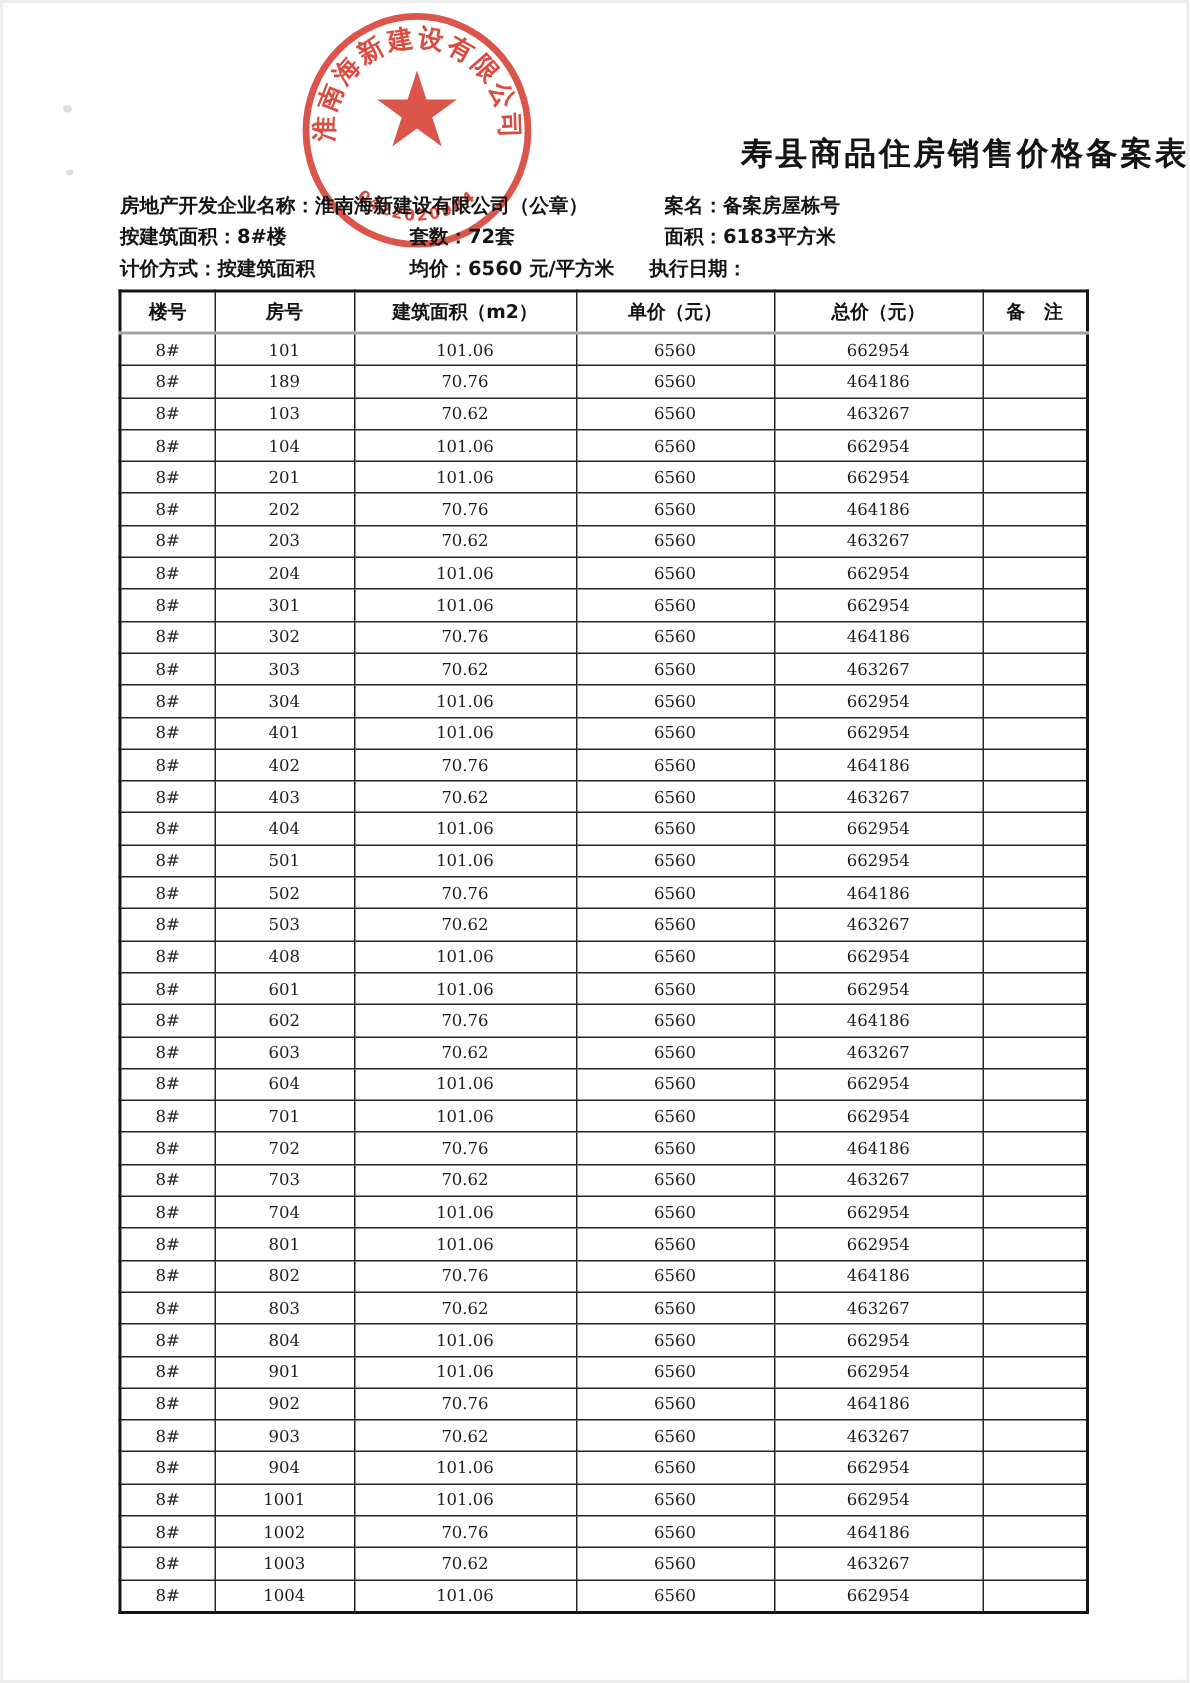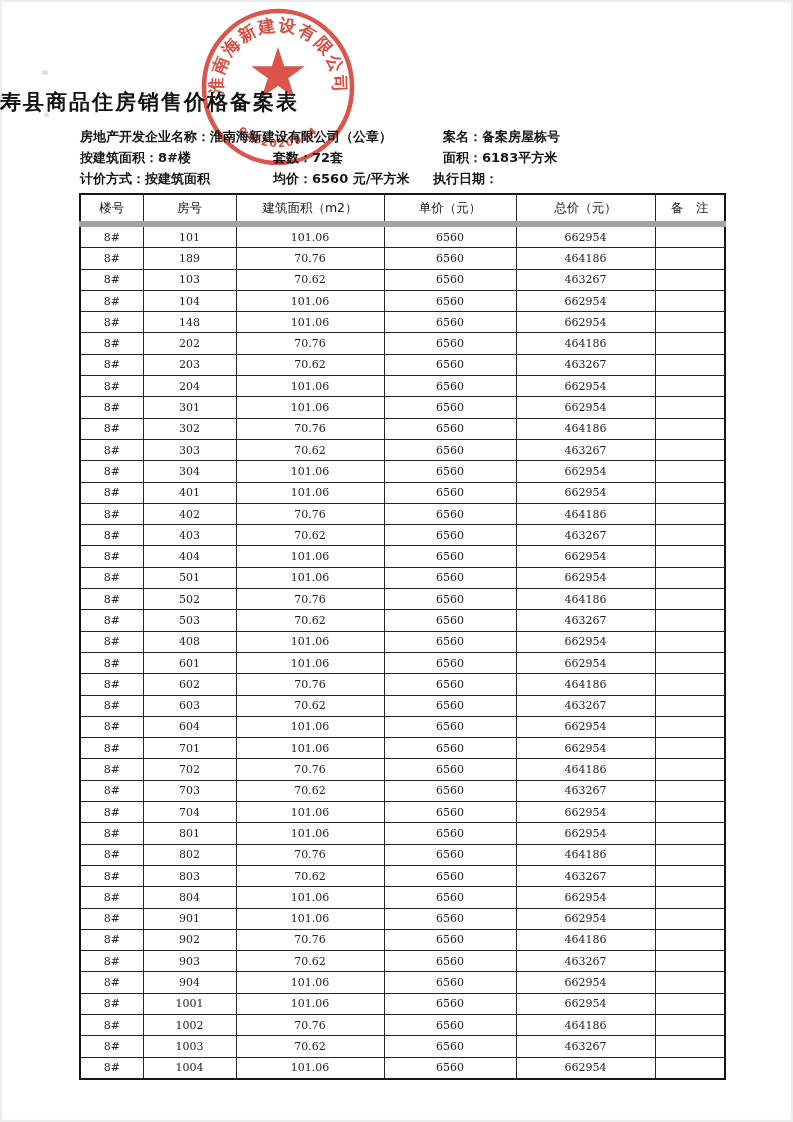--- a/index.html
+++ b/index.html
@@ -2,36 +2,36 @@
 <html><head>
 <meta charset="utf-8">
 <style>
   html,body{margin:0;padding:0;background:#ffffff;}
   .page{
     position:relative;width:793px;height:1122px;background:#ffffff;overflow:hidden;
     font-family:"DejaVu Sans","Liberation Sans",sans-serif;
     box-shadow:inset 0 0 0 2px #ededed, inset 0 0 6px rgba(0,0,0,0.05);
   }
   .doc-title{
-    position:absolute;top:88px;left:0;width:100%;text-align:left;
+    position:absolute;top:88px;left:0;width:100%;text-align:right;
     font-size:21px;font-weight:700;letter-spacing:2px;color:#141414;white-space:nowrap;
   }
   .info-seg{
     position:absolute;font-size:13px;font-weight:700;color:#151515;white-space:nowrap;
   }
   .r1{top:128px}.r2{top:149px}.r3{top:170px}
   .ca{left:80px}.cb{left:273px}.cc{left:443px}.cc3{left:433px}
   .price-table{
     position:absolute;left:79px;top:193px;width:645px;height:841px;
     border-collapse:collapse;table-layout:fixed;border:2px solid #161616;
   }
   .price-table th,.price-table td{border:1px solid #242424;padding:0;text-align:center;vertical-align:middle;}
   .price-table th{
-    height:26px;font-size:12.5px;font-weight:400;color:#141414;
-    font-family:"DejaVu Sans","Liberation Sans",sans-serif;border-bottom:6px solid #a3a3a3;
+    height:26px;font-size:12.5px;font-weight:700;color:#141414;
+    font-family:"DejaVu Sans","Liberation Sans",sans-serif;border-bottom:2px solid #a3a3a3;
   }
   .price-table td{
     height:20.3px;font-size:11px;color:#1d1d1d;
     font-family:"DejaVu Serif","Liberation Serif",serif;
   }
   .col-bldg{width:63px}.col-room{width:93px}.col-area{width:148px}
   .col-unit{width:132px}.col-total{width:139px}.col-note{width:70px}
   .seal{
     position:absolute;left:198px;top:5px;width:160px;height:160px;
     mix-blend-mode:multiply;opacity:0.9;pointer-events:none;
@@ -136,21 +136,21 @@
         <tr>
           <td>8#</td>
           <td>104</td>
           <td>101.06</td>
           <td>6560</td>
           <td>662954</td>
           <td></td>
         </tr>
         <tr>
           <td>8#</td>
-          <td>148</td>
+          <td>201</td>
           <td>101.06</td>
           <td>6560</td>
           <td>662954</td>
           <td></td>
         </tr>
         <tr>
           <td>8#</td>
           <td>202</td>
           <td>70.76</td>
           <td>6560</td>

